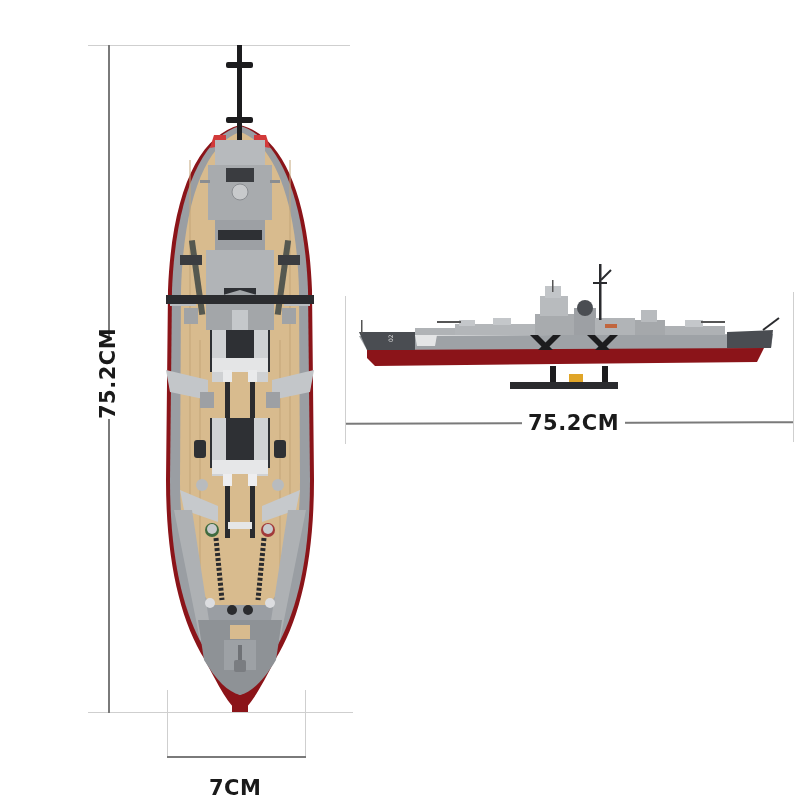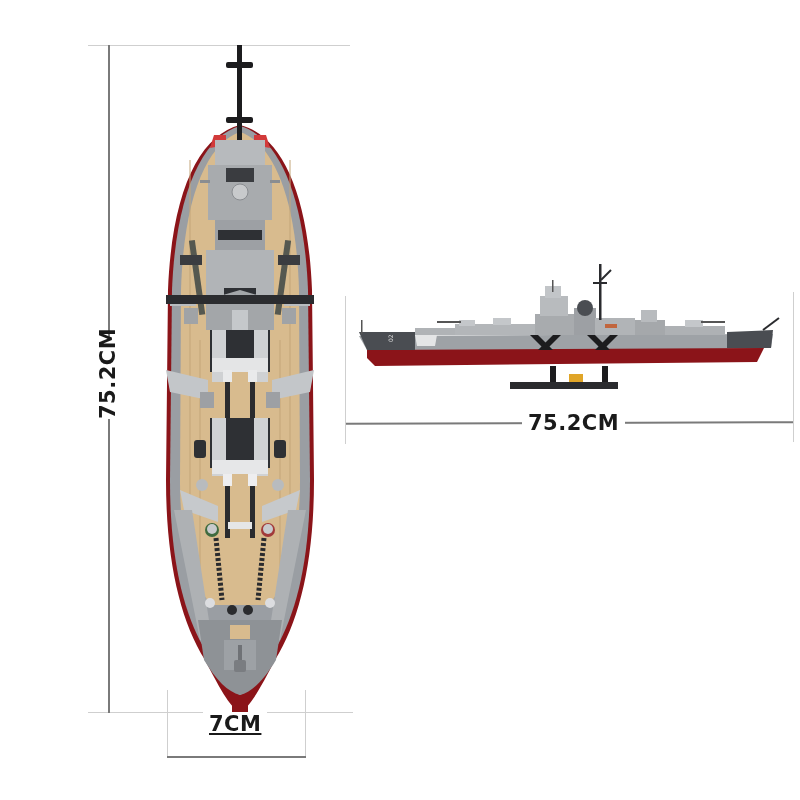--- a/index.html
+++ b/index.html
@@ -14,21 +14,21 @@
 <body>
 
 <div class="guide" style="left:88px;top:45px;width:262px;height:1px;"></div>
 <div class="guide" style="left:88px;top:712px;width:265px;height:1px;"></div>
 <div class="guide-dark" style="left:108px;top:45px;width:1.5px;height:668px;"></div>
 <div class="guide" style="left:167px;top:690px;width:1px;height:68px;"></div>
 <div class="guide" style="left:305px;top:690px;width:1px;height:68px;"></div>
 <div class="guide-dark" style="left:167px;top:756px;width:139px;height:1.5px;"></div>
 
 <div class="label vlabel" style="left:68px;top:367px;width:80px;text-align:center;padding:0;">75.2CM</div>
-<div class="label" style="left:203px;top:712px;text-decoration:underline;">7CM</div>
+<div class="label" style="left:203px;top:776px;">7CM</div>
 
 <div class="guide" style="left:345px;top:296px;width:1px;height:148px;"></div>
 <div class="guide" style="left:793px;top:292px;width:1px;height:150px;"></div>
 <div class="guide-dark" style="left:346px;top:422px;width:447px;height:1.5px;transform:rotate(-0.2deg);"></div>
 <div class="label" style="left:522px;top:411px;">75.2CM</div>
 
 <svg class="abs" style="left:160px;top:40px;" width="160" height="680" viewBox="0 0 160 680">
 
   <path d="M80,85 C40,95 12,150 8,250 L6,440 C6,520 20,580 45,620 C58,645 70,668 80,672 C90,668 102,645 115,620 C140,580 154,520 154,440 L152,250 C148,150 120,95 80,85 Z" fill="#8b1419"></path>
 

